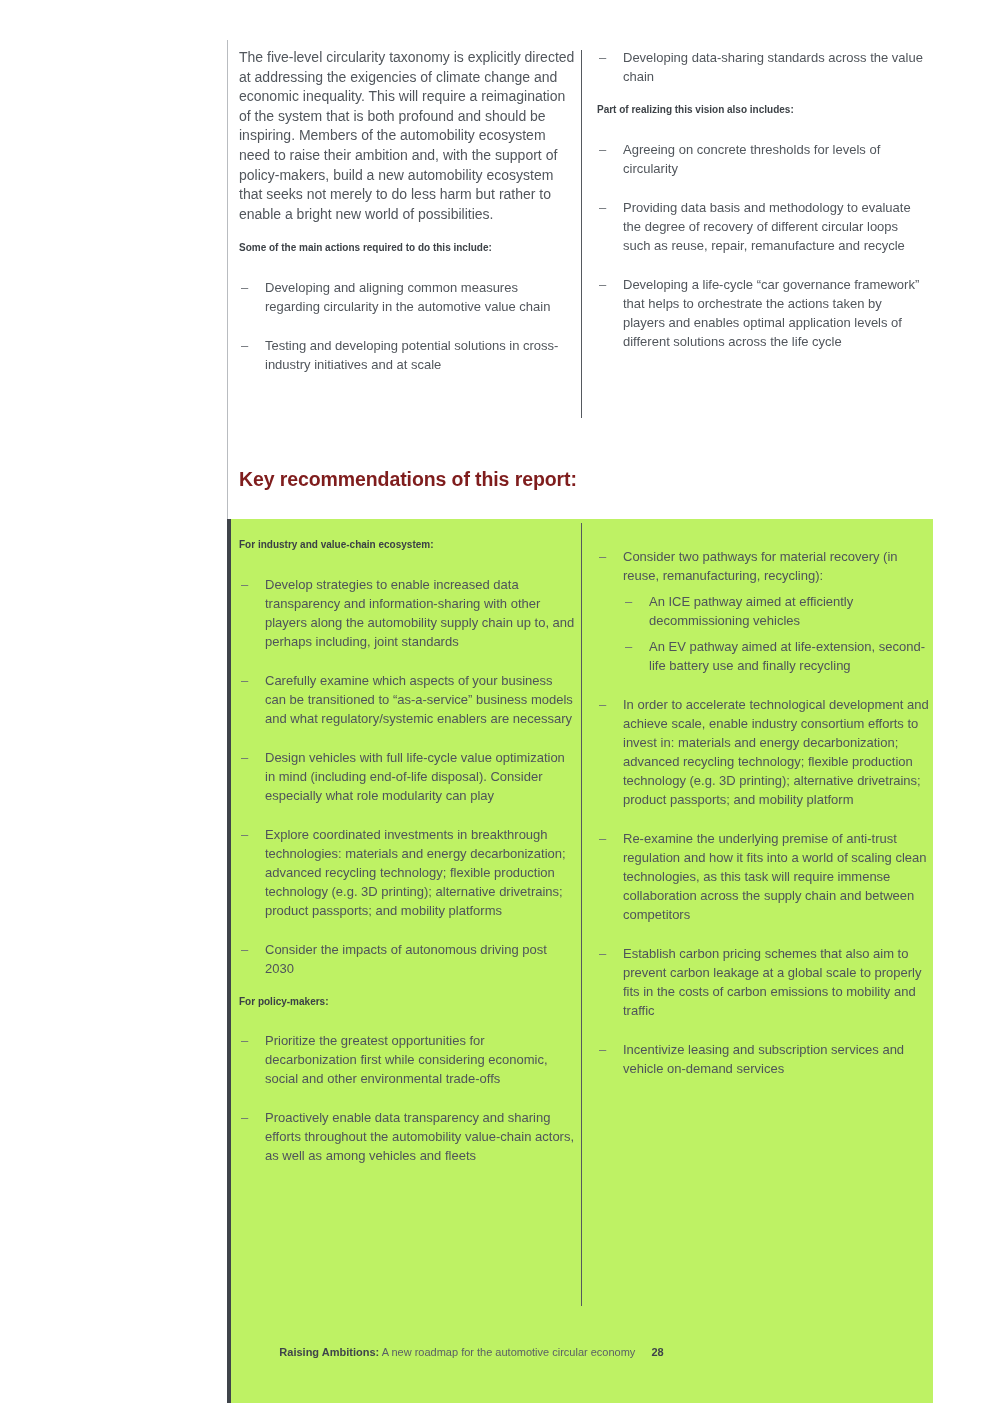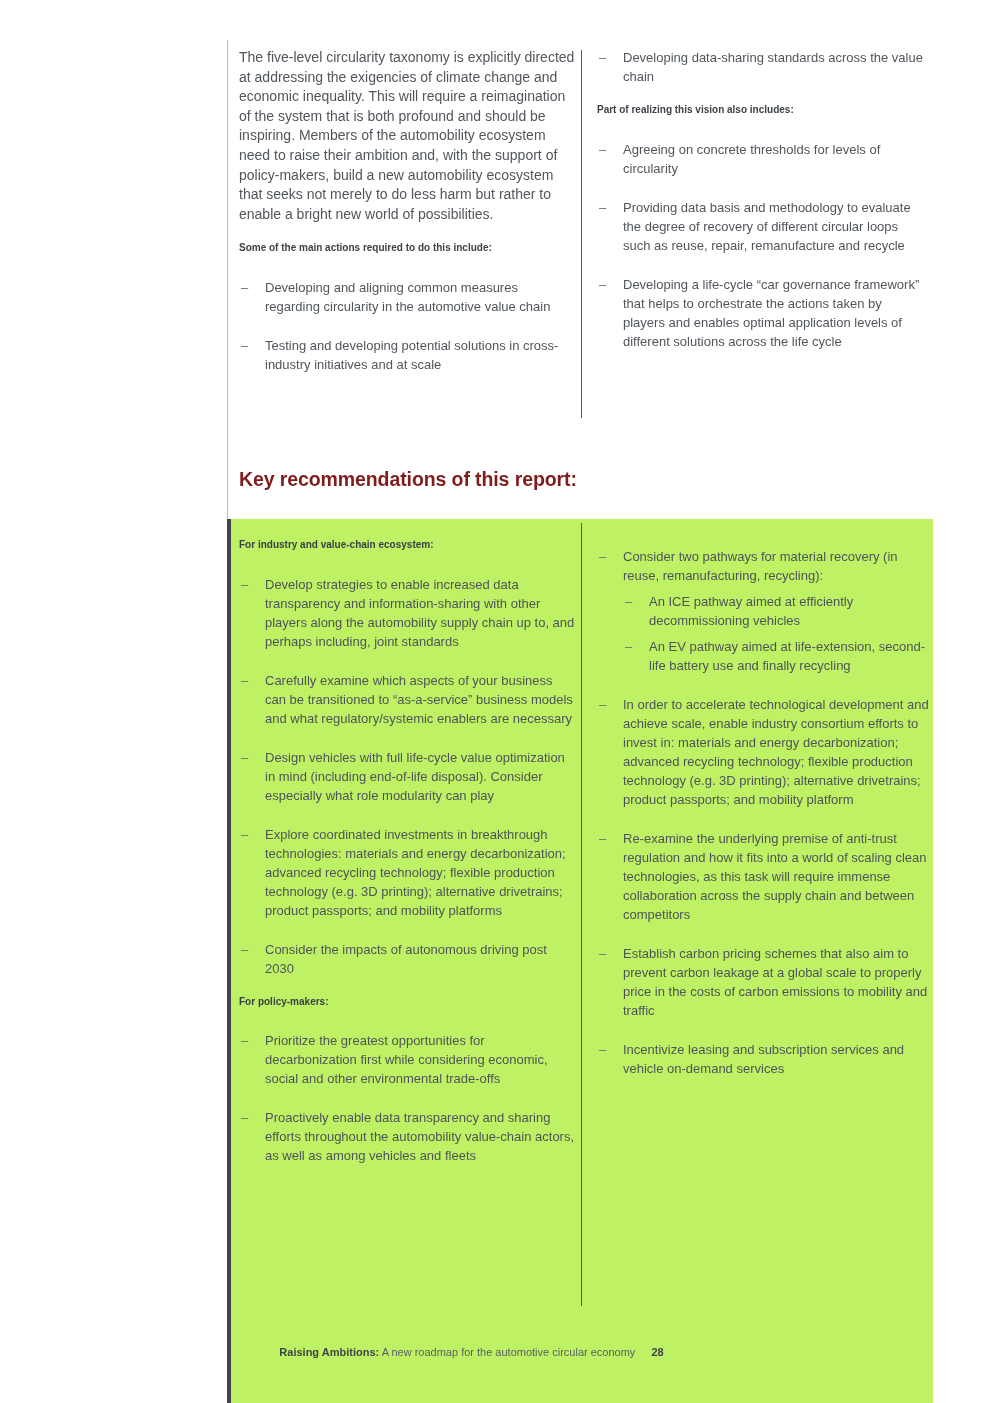--- a/index.html
+++ b/index.html
@@ -256,21 +256,21 @@
         <ul class="dash">
           <li style="margin-top:0">
             <span>Consider two pathways for material recovery (in reuse, remanufacturing, recycling):</span>
             <ul class="dash sub">
               <li>An ICE pathway aimed at efficiently decommissioning vehicles</li>
               <li>An EV pathway aimed at life-extension, second-life battery use and finally recycling</li>
             </ul>
           </li>
           <li>In order to accelerate technological development and achieve scale, enable industry consortium efforts to invest in: materials and energy decarbonization; advanced recycling technology; flexible production technology (e.g. 3D printing); alternative drivetrains; product passports; and mobility platform</li>
           <li>Re-examine the underlying premise of anti-trust regulation and how it fits into a world of scaling clean technologies, as this task will require immense collaboration across the supply chain and between competitors</li>
-          <li>Establish carbon pricing schemes that also aim to prevent carbon leakage at a global scale to properly price in the costs of carbon emissions to mobility and traffic</li>
+          <li>Establish carbon pricing schemes that also aim to prevent carbon leakage at a global scale to properly fits in the costs of carbon emissions to mobility and traffic</li>
           <li>Incentivize leasing and subscription services and vehicle on-demand services</li>
         </ul>
       </div>
     </div>
   </section>
 
   <div class="footer">
     <span class="title-bold">Raising Ambitions:</span><span> A new roadmap for the automotive circular economy</span><span class="pagenum">28</span>
   </div>
 

